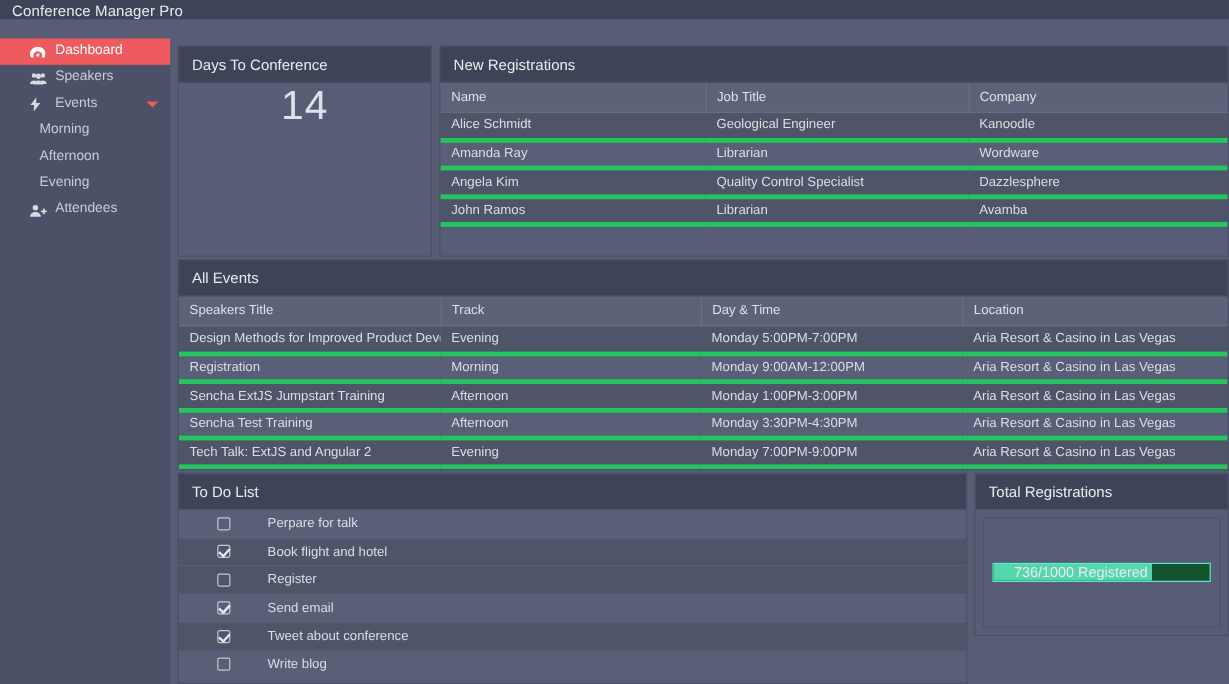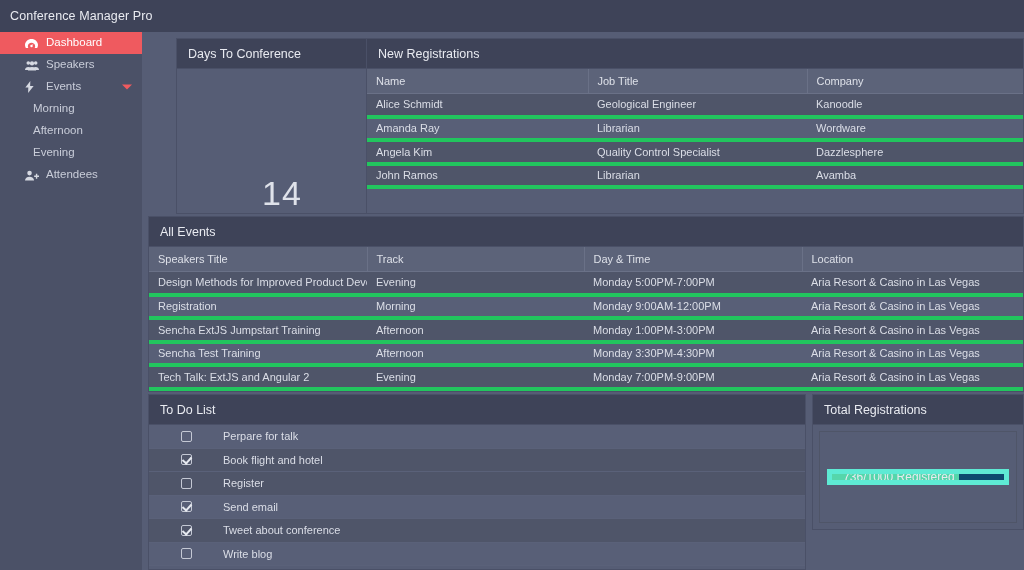--- a/index.html
+++ b/index.html
@@ -15,24 +15,24 @@
     background: #565d75;
     color: #e8eaf0;
     font-size: 12px;
     -webkit-font-smoothing: antialiased;
   }
 
   
   .topbar {
     position: absolute;
     left: 0; top: 0;
-    width: 1024px; height: 32px;
+    width: 1024px; height: 16px;
     background: #3e4358;
     display: flex;
-    align-items: center;
+    align-items: flex-end;
     padding-left: 10px;
   }
   .topbar-title {
     font-size: 12.5px;
     color: #e9ebf1;
     letter-spacing: .1px;
   }
 
   
   .sidebar {
@@ -109,31 +109,31 @@
     font-size: 12.5px;
     color: #e9ebf1;
   }
   .panel-body {
     position: absolute;
     left: 0; right: 0; top: 30px; bottom: 0;
     overflow: hidden;
   }
 
   
-  #panel-days        { left: 148px;  top: 38px;  width: 212px; height: 176px; margin-left: 28px; }
+  #panel-days        { left: 148px;  top: 38px;  width: 212px; height: 176px; }
   #panel-newreg      { left: 366px;  top: 38px;  width: 658px; height: 176px; }
   #panel-allevents   { left: 148px;  top: 216px; width: 876px; height: 176px; }
   #panel-todo        { left: 148px;  top: 394px; width: 658px; height: 176px; }
   #panel-totalreg    { left: 812px;  top: 394px; width: 212px; height: 136px; }
 
   
   .bignum-wrap {
     height: 100%;
     display: flex;
-    align-items: flex-end;
+    align-items: flex-start;
     justify-content: center;
   }
   .bignum {
     font-size: 34px;
     color: #dfe2ea;
     letter-spacing: 1px;
   }
 
   
   .grid { width: 100%; border-collapse: collapse; table-layout: fixed; }
@@ -205,22 +205,22 @@
     position: absolute;
     left: 6px; right: 6px; top: 6px; bottom: 6px;
     border: 1px solid #4f5568;
     display: flex;
     align-items: center;
     justify-content: center;
   }
   .progress {
     width: 182px;
     height: 16px;
-    background: #0c4a6e;
-    border: 5px solid #5eead4;
+    background: #14532d;
+    border: 1px solid #5eead4;
     position: relative;
     overflow: hidden;
   }
   .progress-fill {
     position: absolute;
     left: 0; top: 0; bottom: 0;
     background: #55d6ab;
   }
   .progress-text-clip {
     position: absolute;

